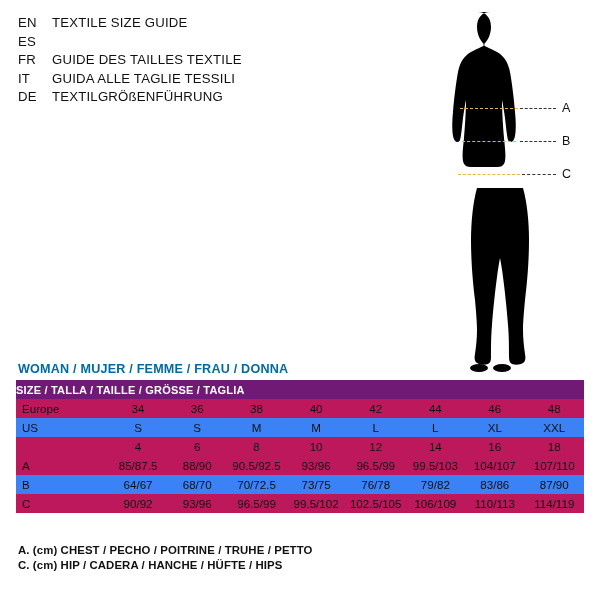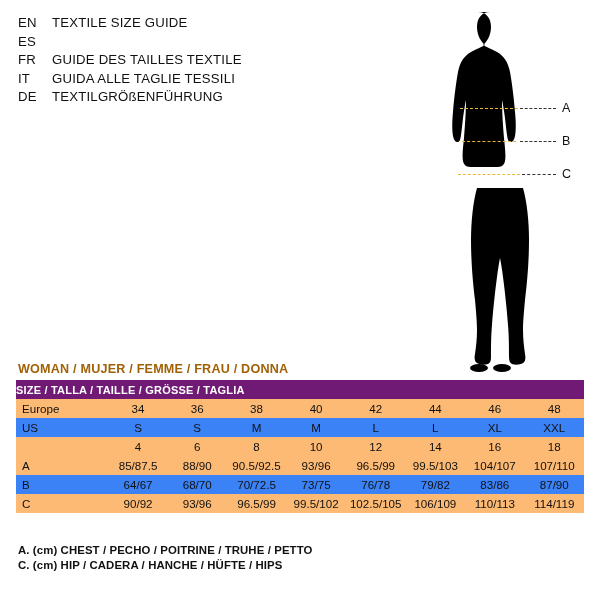--- a/index.html
+++ b/index.html
@@ -78,21 +78,21 @@
   }
 
   
   .woman-head {
     position: absolute;
     left: 18px;
     top: 362px;
     font-size: 12.6px;
     font-weight: bold;
     letter-spacing: 0.2px;
-    color: #a16207;
+    color: #0369a1;
   }
 
   
   .table-wrap {
     position: absolute;
     left: 16px;
     top: 380px;
     width: 568px;
   }
   table.size-table {
@@ -109,21 +109,21 @@
   .row-head td {
     background: #701a75;
     color: #ffffff;
     font-weight: bold;
     font-size: 11px;
     letter-spacing: 0.2px;
     padding-left: 6px;
     height: 17px;
   }
   .row-shade td {
-    background: #fdba74;
+    background: #be185d;
   }
   .row-plain td {
     background: #3b82f6;
   }
   .c-label {
     width: 88px;
     padding-left: 6px !important;
     text-align: left;
   }
   .c-val {

